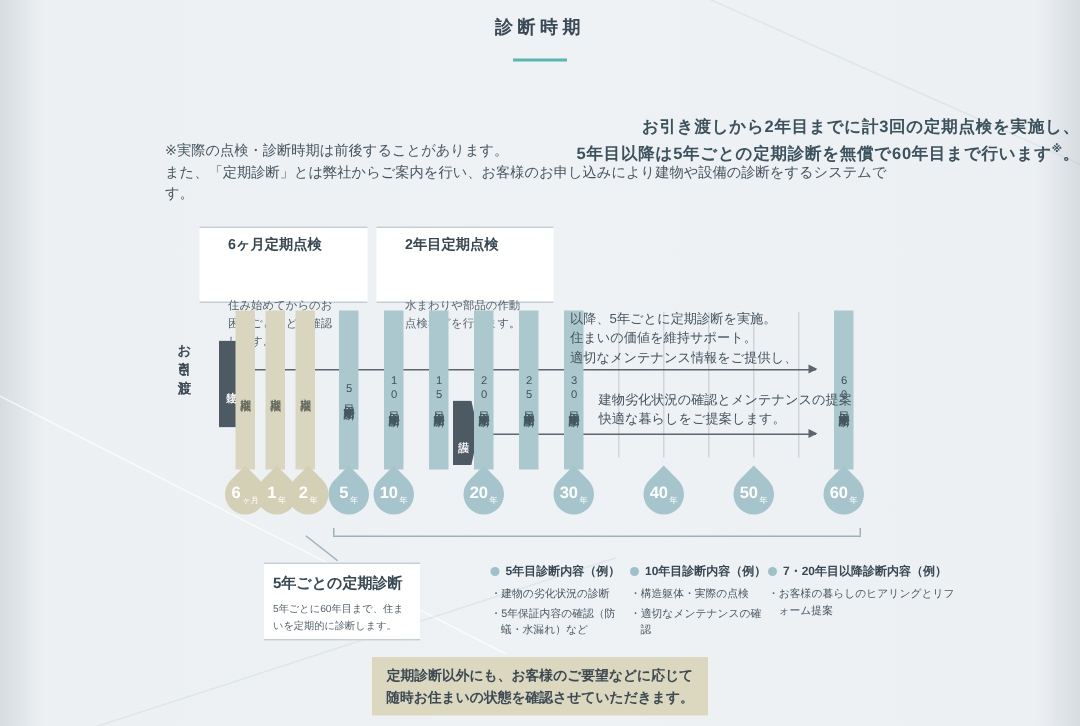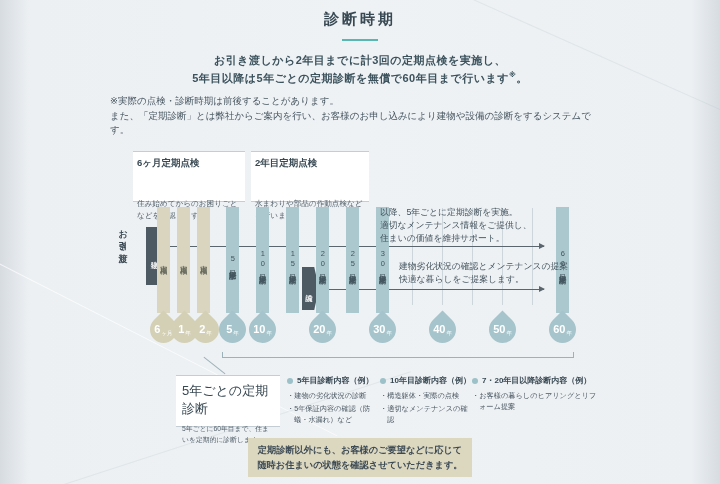--- a/index.html
+++ b/index.html
@@ -7,34 +7,34 @@
   body { font-family:"Liberation Sans","DejaVu Sans",sans-serif; color:#3f4d57; }
   .canvas { position:relative; width:720px; height:484px; margin:0 auto; overflow:hidden;
     background:
       linear-gradient(90deg, #d7dce1 0%, #ecf0f3 4%, #eef2f5 50%, #ecf0f3 96%, #d7dce1 100%);
   }
   .deco { position:absolute; background:rgba(255,255,255,0.65); pointer-events:none; }
   .deco2 { background:rgba(160,175,185,0.18); }
 
   
   .title { position:absolute; top:10px; left:0; width:100%; text-align:center;
-    font-size:15px; font-weight:bold; letter-spacing:3px; color:#394953; }
+    font-size:12px; font-weight:bold; letter-spacing:3px; color:#394953; }
   .title-underline { position:absolute; top:39px; left:342px; width:36px; height:2px; background:#56b8b0; }
 
-  .intro { position:absolute; left:0; width:100%; text-align:center; font-weight:bold;
-    font-size:11px; color:#3c525c; letter-spacing:0.5px; }
+  .intro { position:absolute; left:0; width:100%; text-align:right; font-weight:bold;
+    font-size:11px; color:#3c525c; letter-spacing:0.5px;margin-top:24px; }
   .intro-1 { top:53px; }
   .intro-2 { top:71px; }
   .intro-2 sup { font-size:7px; }
   .notes { position:absolute; top:94px; left:110px; width:500px; 
     font-size:9.5px; line-height:1.55; color:#46555f; }
 
   
   .callout { position:absolute; top:151px; height:51px; background:#ffffff;
-    border-top:1px solid #c3cdd3; border-bottom:1px solid #c3cdd3; padding:5px 4px; }
+    border-top:1px solid #c3cdd3; border-bottom:1px solid #c3cdd3; padding:5px 19px; }
   .callout-title { font-size:9.5px; font-weight:bold; color:#394953; margin-bottom:3px; }
   .callout-body { font-size:7.6px; line-height:1.55; color:#55626b;margin-top:28px; }
   .callout-1 { left:133px; width:112px; }
   .callout-2 { left:251px; width:118px; }
 
   
   .vtext { writing-mode:vertical-rl; text-orientation:upright; }
   .start-label { position:absolute; left:116px; top:223px; font-size:9px; font-weight:bold;
     color:#3c4a54; letter-spacing:1px; }
   .flag { position:absolute; background:#4d5a64; color:#ffffff; display:flex;
@@ -77,24 +77,24 @@
   .bracket { position:absolute; left:222px; top:357px; width:352px; height:1px; background:#9db1b8; }
   .bracket::before, .bracket::after { content:""; position:absolute; top:-5px; width:1px; height:5px; background:#9db1b8; }
   .bracket::before { left:0; }
   .bracket::after { right:0; }
   .bracket-diag { position:absolute; left:201px; top:365px; width:27px; height:1px;
     background:#9db1b8; transform:rotate(38deg); }
 
   
   .periodic-box { position:absolute; left:176px; top:375px; width:104px; height:52px;
     background:#ffffff; border-top:1px solid #c3cdd3; border-bottom:1px solid #c3cdd3; padding:6px 6px; }
-  .periodic-title { font-size:13px; font-weight:normal; color:#394953; margin-bottom:6px; }
+  .periodic-title { font-size:10px; font-weight:bold; color:#394953; margin-bottom:6px; }
   .periodic-body { font-size:6.8px; line-height:1.6; color:#55626b; }
 
-  .col { position:absolute; top:375px; }
+  .col { position:absolute; top:375px;margin-left:40px; }
   .col-1 { left:287px; width:92px; }
   .col-2 { left:380px; width:92px; }
   .col-3 { left:472px; width:126px; }
   .col-heading { font-size:8px; font-weight:bold; color:#394953; margin-bottom:4px;
     display:flex; align-items:center; }
   .col-dot { display:inline-block; width:6px; height:6px; border-radius:50%;
     background:#9cc1c9; margin-right:4px; flex:0 0 auto; }
   .col-item { font-size:7.2px; line-height:1.55; color:#4a5761; padding-left:7px;
     text-indent:-7px; margin-bottom:2px; }
   .col-item::before { content:"・"; }
@@ -174,22 +174,22 @@
     </div>
   <div class="bar bar-teal" style="left:376px;">
       <span class="vtext">30年目定期診断</span>
     </div>
   <div class="bar bar-teal" style="left:556px;">
       <span class="vtext">60年目定期診断</span>
     </div>
 
   <div class="annot annot-1">
     <div>以降、5年ごとに定期診断を実施。</div>
+    <div>住まいの価値を維持サポート。</div>
     <div>適切なメンテナンス情報をご提供し、</div>
-    <div>住まいの価値を維持サポート。</div>
   </div>
   <div class="annot annot-2">
     <div>建物劣化状況の確認とメンテナンスの提案</div>
     <div>快適な暮らしをご提案します。</div>
   </div>
 
   <div class="drop drop-tan" style="left:150px;">
       <div class="drop-inner">
         <span class="drop-num">6</span>
         <span class="drop-unit">ヶ月</span>

